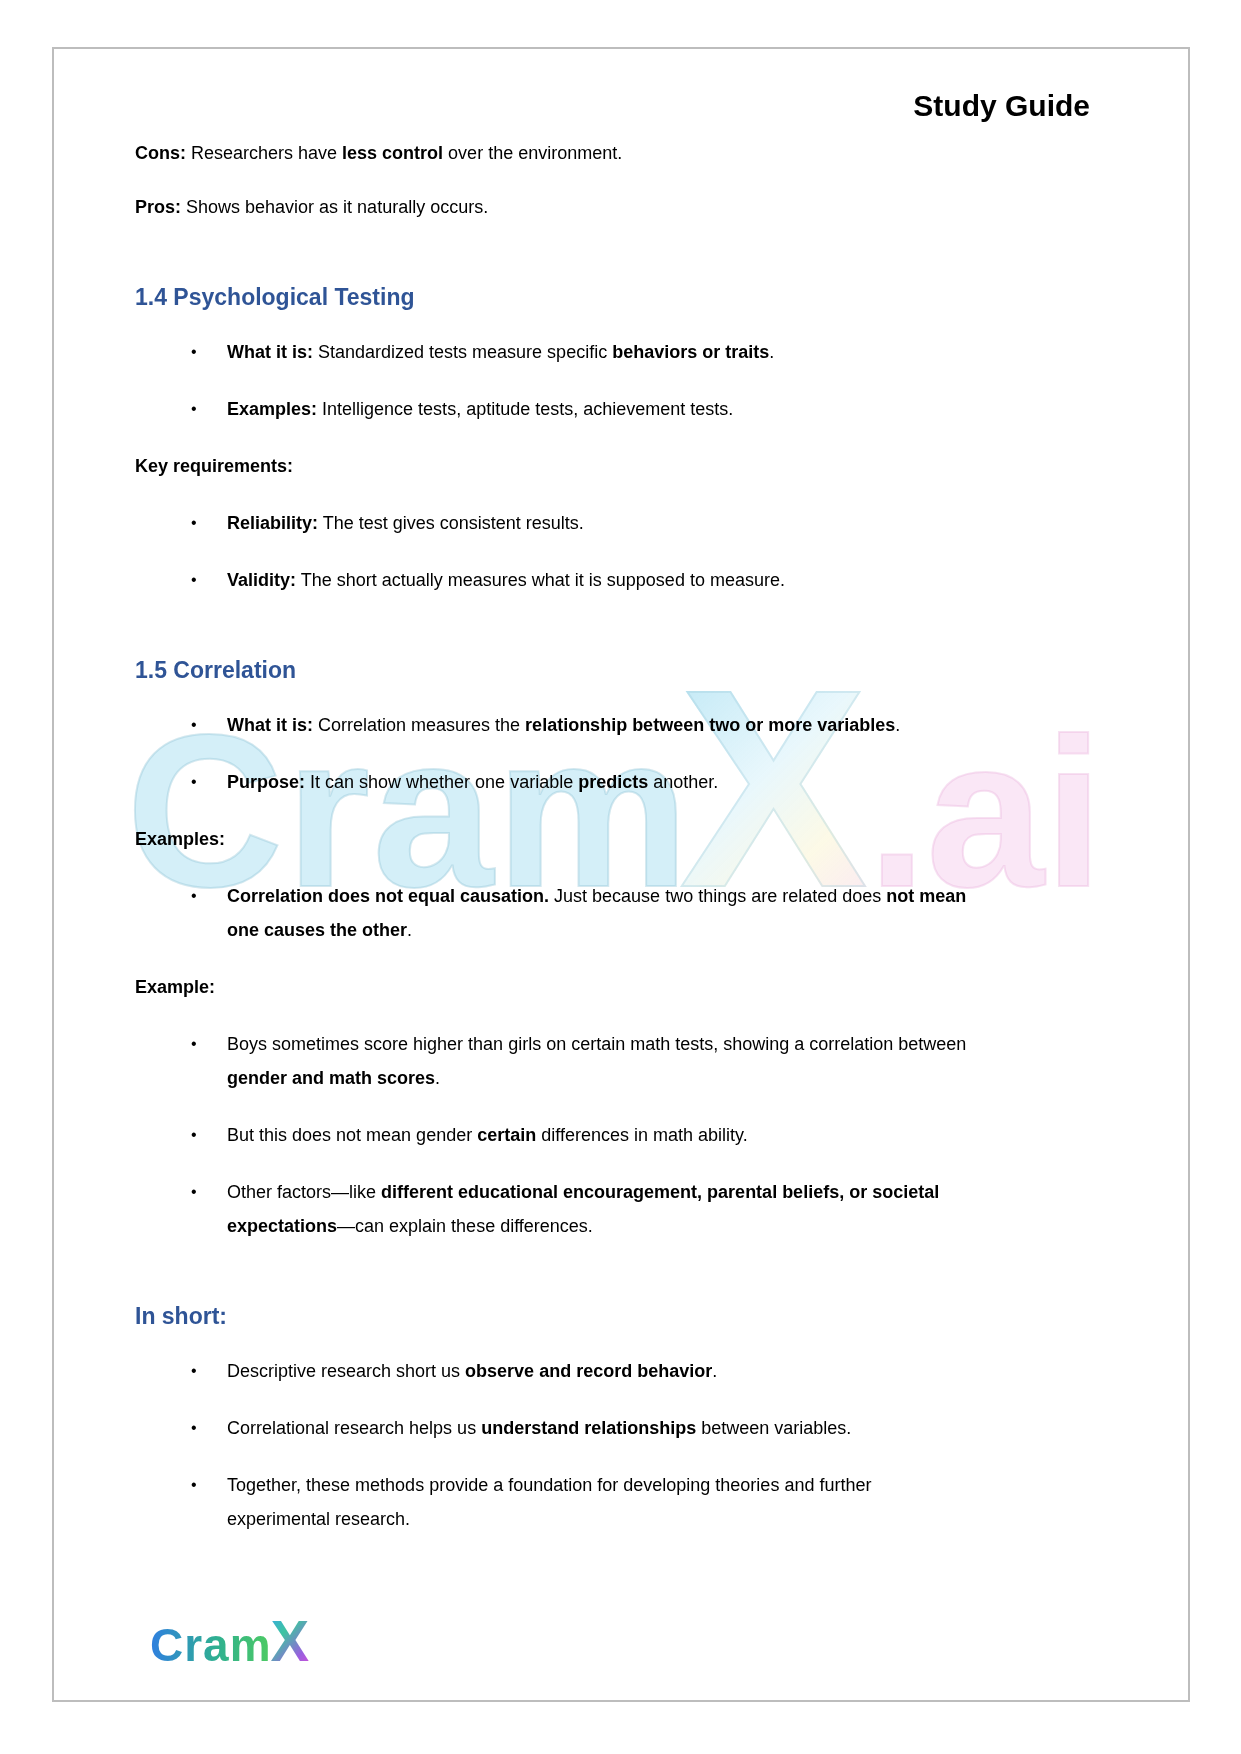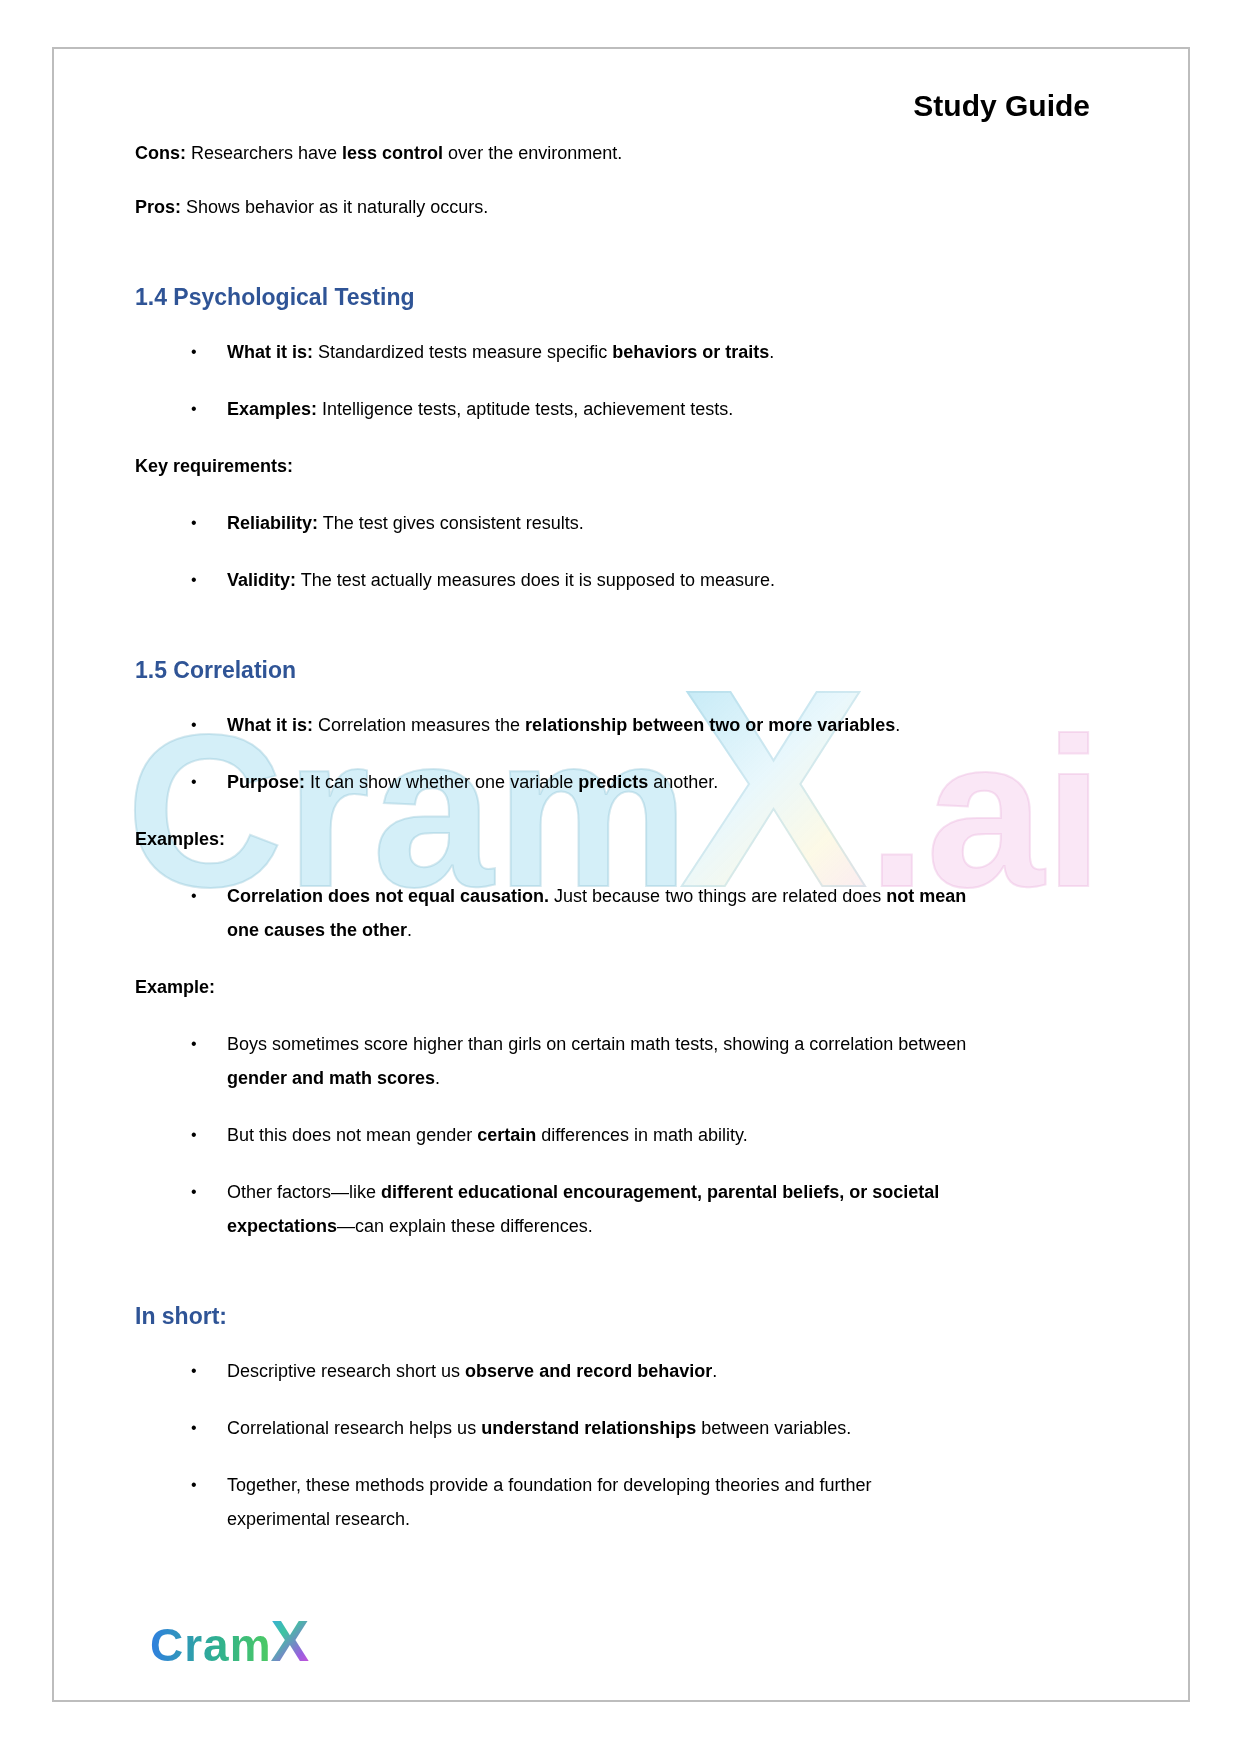--- a/index.html
+++ b/index.html
@@ -116,21 +116,21 @@
   <p class="para first"><b>Pros:</b><span> Shows behavior as it naturally occurs.</span></p>
 
   <h2 class="h2">1.4 Psychological Testing</h2>
 
   <p class="bullet"><span class="dot">•</span><span><b>What it is:</b><span> Standardized tests measure specific </span><b>behaviors or traits</b><span>.</span></span></p>
   <p class="bullet"><span class="dot">•</span><span><b>Examples:</b><span> Intelligence tests, aptitude tests, achievement tests.</span></span></p>
 
   <p class="label"><b>Key requirements:</b></p>
 
   <p class="bullet"><span class="dot">•</span><span><b>Reliability:</b><span> The test gives consistent results.</span></span></p>
-  <p class="bullet"><span class="dot">•</span><span><b>Validity:</b><span> The test actually measures does it is supposed to measure.</span></span></p>
+  <p class="bullet"><span class="dot">•</span><span><b>Validity:</b><span> The short actually measures what it is supposed to measure.</span></span></p>
 
   <h2 class="h2">1.5 Correlation</h2>
 
   <p class="bullet"><span class="dot">•</span><span><b>What it is:</b><span> Correlation measures the </span><b>relationship between two or more variables</b><span>.</span></span></p>
   <p class="bullet"><span class="dot">•</span><span><b>Purpose:</b><span> It can show whether one variable </span><b>predicts</b><span> another.</span></span></p>
 
   <p class="label"><b>Examples:</b></p>
 
   <p class="bullet"><span class="dot">•</span><span><b>Correlation does not equal causation.</b><span> Just because two things are related does </span><b>not mean</b><br><b>one causes the other</b><span>.</span></span></p>
 

